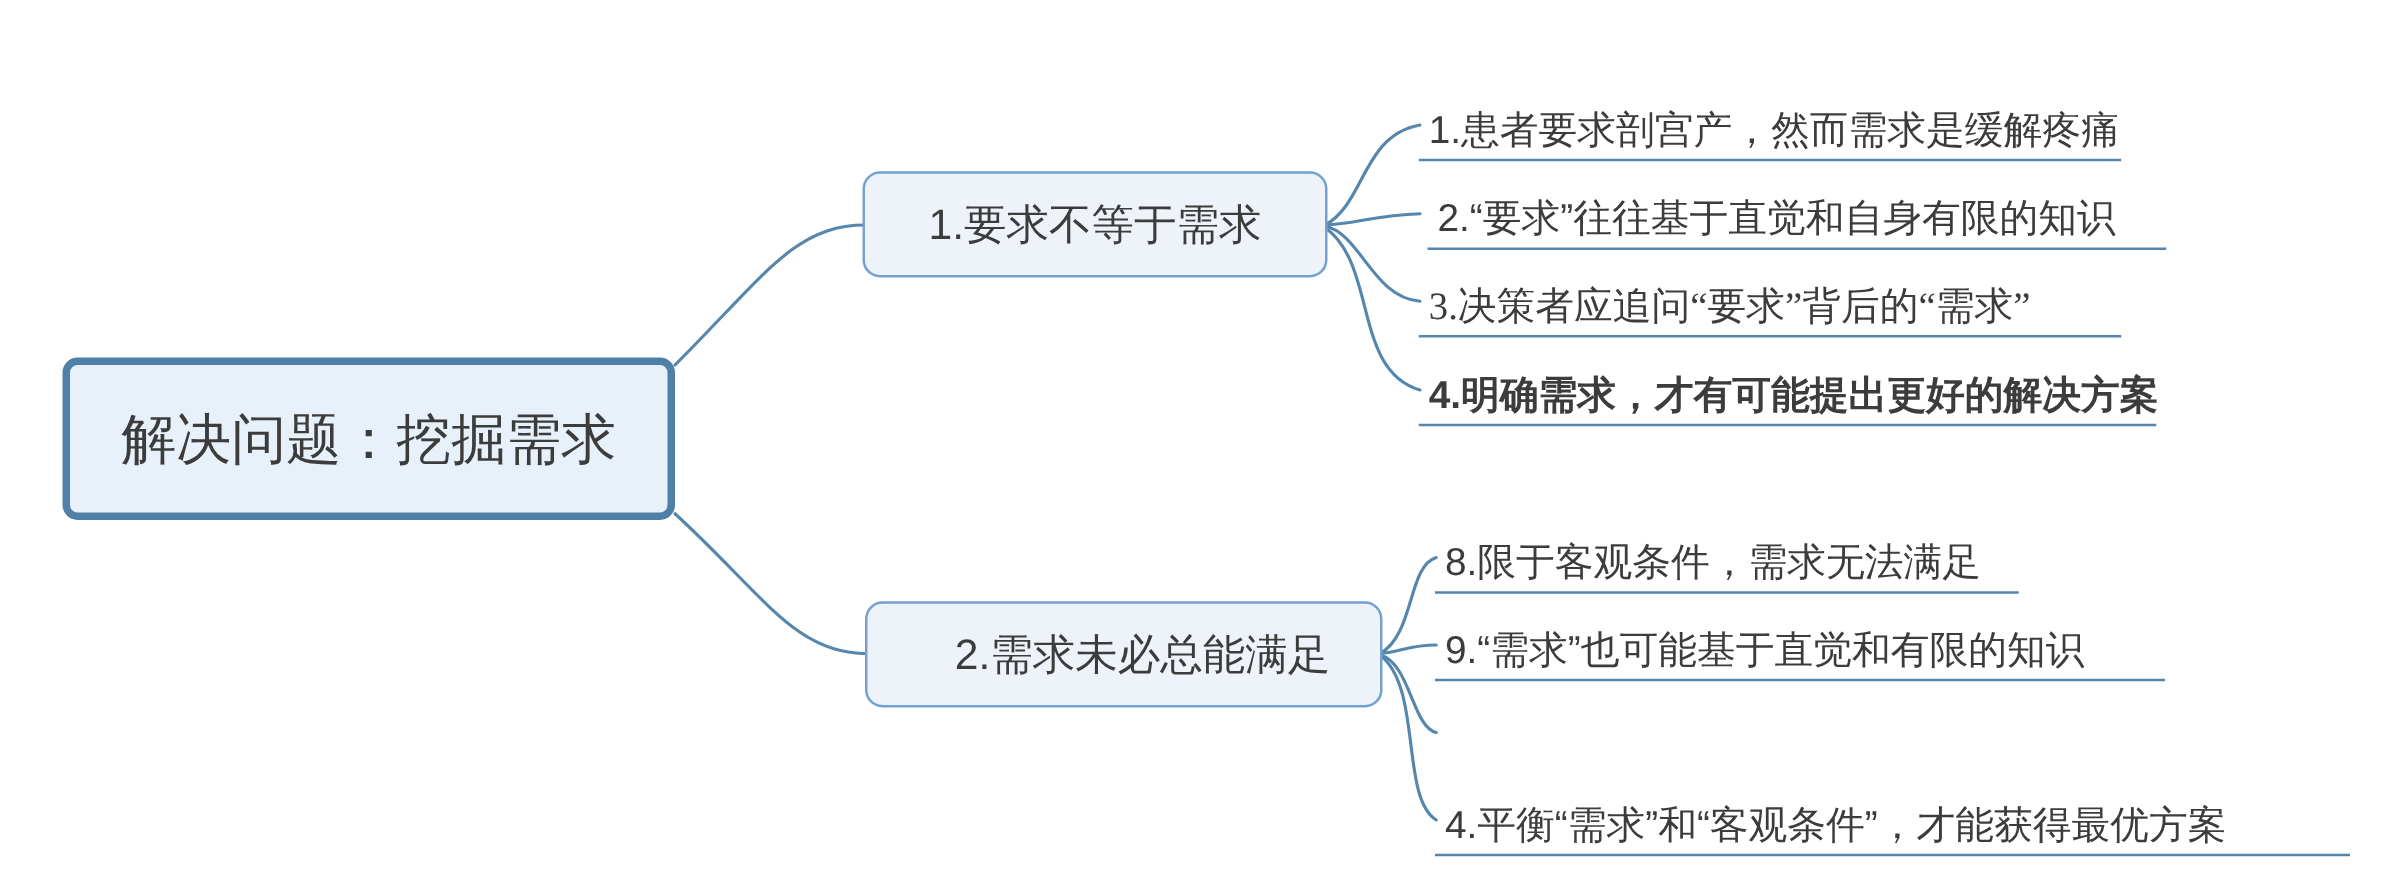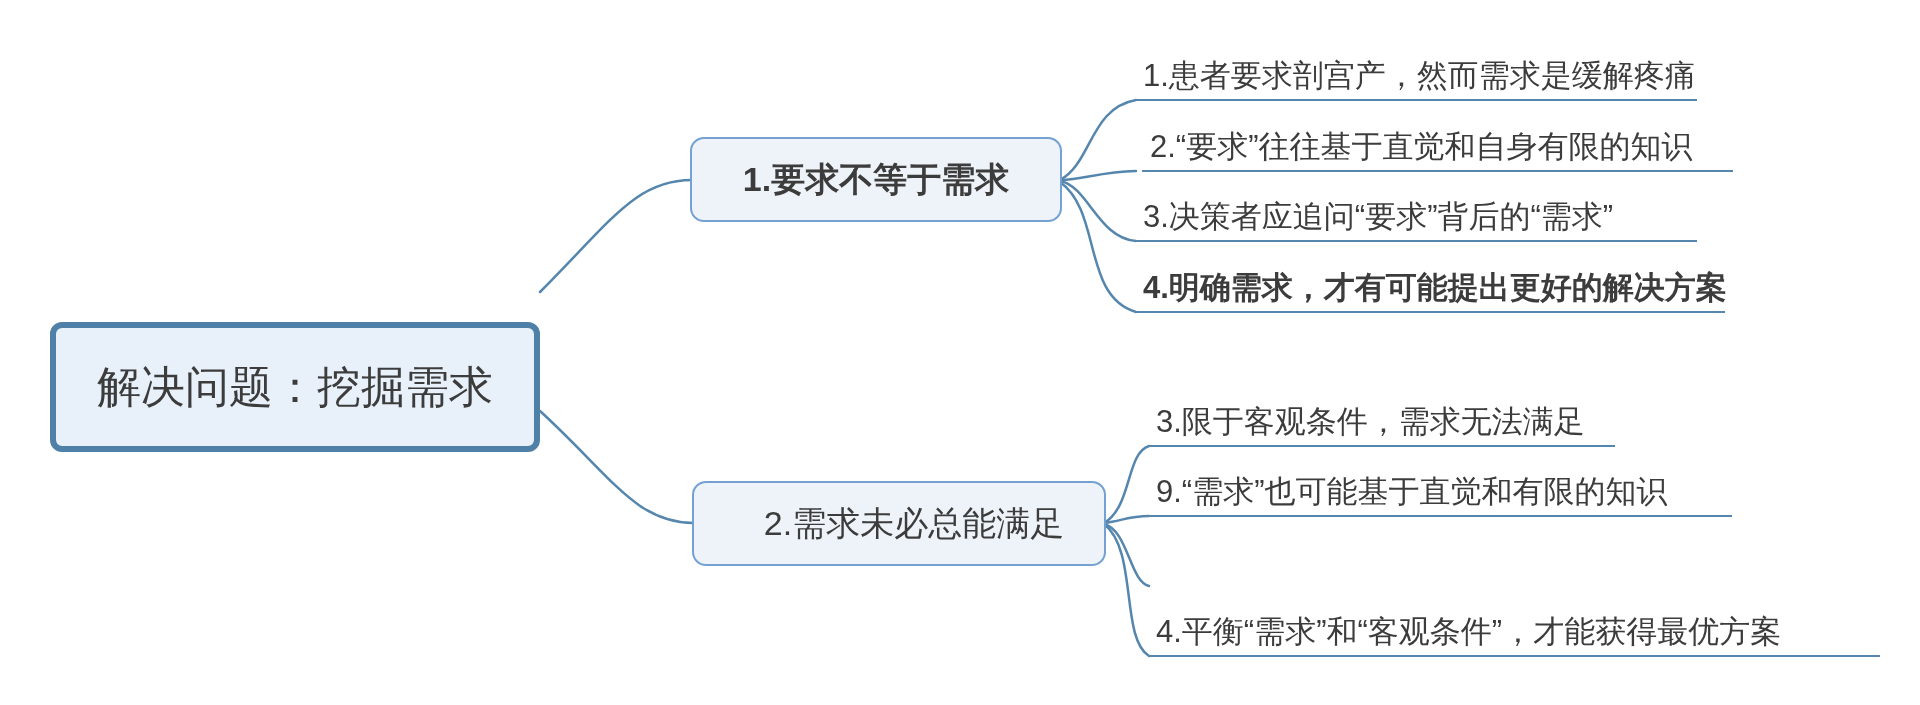--- a/index.html
+++ b/index.html
@@ -28,43 +28,43 @@
     text-align:center;white-space:nowrap;
     z-index:2;
   }
   .root-node{
     left:50px;top:286px;width:490px;height:130px;
     background:var(--root-fill);
     border:6px solid var(--root-border);
     border-radius:12px;
     font-size:44px;
     box-sizing:border-box;
-    margin-top:36px;
   }
   .branch-node{
     background:var(--branch-fill);
     border:2.5px solid var(--branch-border);
     border-radius:14px;
     font-size:34px;
     box-sizing:border-box;
   }
-  .branch-1{left:690px;top:137px;width:372px;height:85px;font-weight:bold;}
+  .branch-1{left:690px;top:137px;width:372px;height:85px;}
   .branch-2{left:692px;top:481px;width:414px;height:85px;padding-left:30px;}
 
   .leaf{
     position:absolute;
     font-size:31px;line-height:1;
     white-space:nowrap;
     padding:0 0 8px 8px;
     border-bottom:2.5px solid var(--connector);
     z-index:2;
+    margin-top:28px;
   }
   .b1l1{left:1135px;top:59.5px;width:554px;}
   .b1l2{left:1142px;top:130.5px;width:583px;}
-  .b1l3{left:1135px;top:200.5px;width:554px;}
+  .b1l3{left:1135px;top:200.5px;width:554px;font-family:Liberation Serif, serif;}
   .b1l4{left:1135px;top:271.5px;width:582px;font-weight:bold;}
   .b2l1{left:1148px;top:405.5px;width:459px;}
   .b2l2{left:1148px;top:475.5px;width:576px;}
   .b2l3{left:1148px;top:545.5px;width:576px;}
   .b2l4{left:1148px;top:615.5px;width:724px;}
 </style>
 </head>
 <body>
 
 <div class="canvas">
@@ -88,17 +88,17 @@
 
   <div class="node branch-node branch-1">1.要求不等于需求</div>
 
   <div class="node branch-node branch-2">2.需求未必总能满足</div>
 
   <div class="leaf b1l1">1.患者要求剖宫产，然而需求是缓解疼痛</div>
   <div class="leaf b1l2">2.“要求”往往基于直觉和自身有限的知识</div>
   <div class="leaf b1l3">3.决策者应追问“要求”背后的“需求”</div>
   <div class="leaf b1l4">4.明确需求，才有可能提出更好的解决方案</div>
 
-  <div class="leaf b2l1">3.限于客观条件，需求无法满足</div>
+  <div class="leaf b2l1">8.限于客观条件，需求无法满足</div>
   <div class="leaf b2l2">9.“需求”也可能基于直觉和有限的知识</div>
   <div class="leaf b2l4">4.平衡“需求”和“客观条件”，才能获得最优方案</div>
 
 </div>
 
 </body></html>

